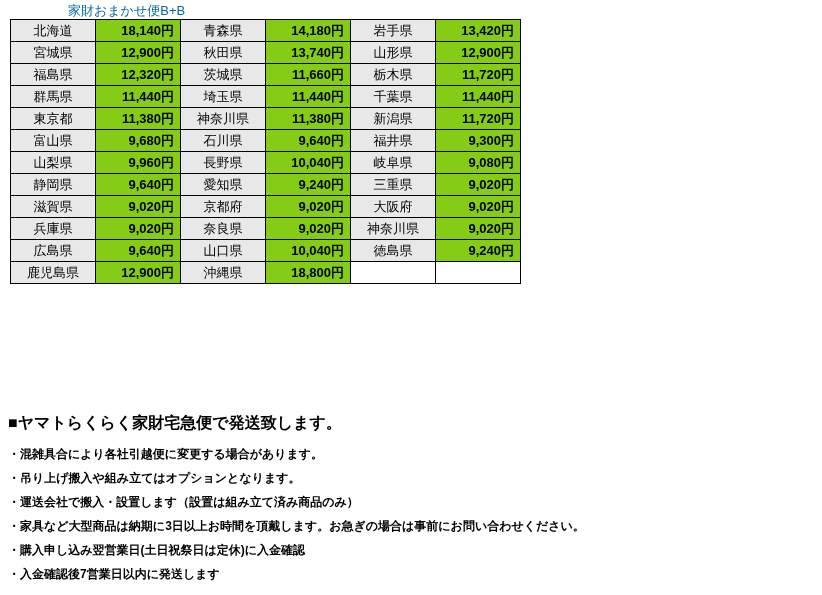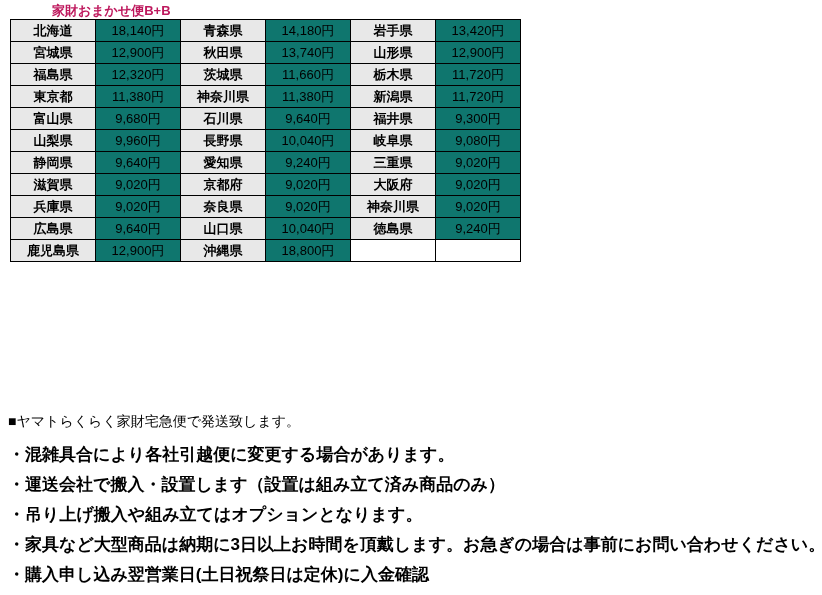--- a/index.html
+++ b/index.html
@@ -14,25 +14,25 @@
     color: #000000;
     overflow: hidden;
   }
   .page {
     position: relative;
     width: 822px;
     height: 595px;
   }
   .title {
     position: absolute;
-    left: 52px;
+    left: 68px;
     top: 2px;
     font-size: 13px;
-    font-weight: bold;
-    color: #be185d;
+    font-weight: normal;
+    color: #0369a1;
     letter-spacing: 0px;
     white-space: nowrap;
   }
   table.fee-table {
     position: absolute;
     left: 10px;
     top: 19px;
     border-collapse: collapse;
     table-layout: fixed;
     width: 510px;
@@ -41,44 +41,45 @@
     border: 1px solid #000000;
     height: 22px;
     font-size: 13px;
     padding: 0 6px;
     box-sizing: border-box;
   }
   td.pref {
     width: 85px;
     background: #e8e8e8;
     text-align: center;
-    font-weight: bold;
+    font-weight: normal;
   }
   td.price {
     width: 85px;
-    background: #0f766e;
-    text-align: center;
+    background: #84cc16;
+    text-align: right;
+    font-weight: bold;
   }
   td.empty {
     background: #ffffff;
   }
   .notes {
     position: absolute;
     left: 8px;
     top: 413px;
     width: 810px;
   }
   .note-head {
-    font-size: 14px;
-    font-weight: normal;
+    font-size: 16px;
+    font-weight: bold;
     margin-bottom: 12px;
     white-space: nowrap;
   }
   .note-line {
-    font-size: 17px;
+    font-size: 12px;
     font-weight: bold;
     margin-bottom: 7px;
     white-space: nowrap;
   }
 </style>
 </head>
 <body>
 
 <div class="page">
 
@@ -104,20 +105,28 @@
       </tr>
       <tr>
         <td class="pref">福島県</td>
         <td class="price">12,320円</td>
         <td class="pref">茨城県</td>
         <td class="price">11,660円</td>
         <td class="pref">栃木県</td>
         <td class="price">11,720円</td>
       </tr>
       <tr>
+        <td class="pref">群馬県</td>
+        <td class="price">11,440円</td>
+        <td class="pref">埼玉県</td>
+        <td class="price">11,440円</td>
+        <td class="pref">千葉県</td>
+        <td class="price">11,440円</td>
+      </tr>
+      <tr>
         <td class="pref">東京都</td>
         <td class="price">11,380円</td>
         <td class="pref">神奈川県</td>
         <td class="price">11,380円</td>
         <td class="pref">新潟県</td>
         <td class="price">11,720円</td>
       </tr>
       <tr>
         <td class="pref">富山県</td>
         <td class="price">9,680円</td>
@@ -173,21 +182,21 @@
         <td class="price">18,800円</td>
         <td class="empty"></td>
         <td class="empty"></td>
       </tr>
     </tbody>
   </table>
 
   <div class="notes">
     <div class="note-head">■ヤマトらくらく家財宅急便で発送致します。</div>
     <div class="note-line">・混雑具合により各社引越便に変更する場合があります。</div>
+    <div class="note-line">・吊り上げ搬入や組み立てはオプションとなります。</div>
     <div class="note-line">・運送会社で搬入・設置します（設置は組み立て済み商品のみ）</div>
-    <div class="note-line">・吊り上げ搬入や組み立てはオプションとなります。</div>
     <div class="note-line">・家具など大型商品は納期に3日以上お時間を頂戴します。お急ぎの場合は事前にお問い合わせください。</div>
     <div class="note-line">・購入申し込み翌営業日(土日祝祭日は定休)に入金確認</div>
     <div class="note-line">・入金確認後7営業日以内に発送します</div>
 
   </div>
 
 </div>
 
 </body></html>

